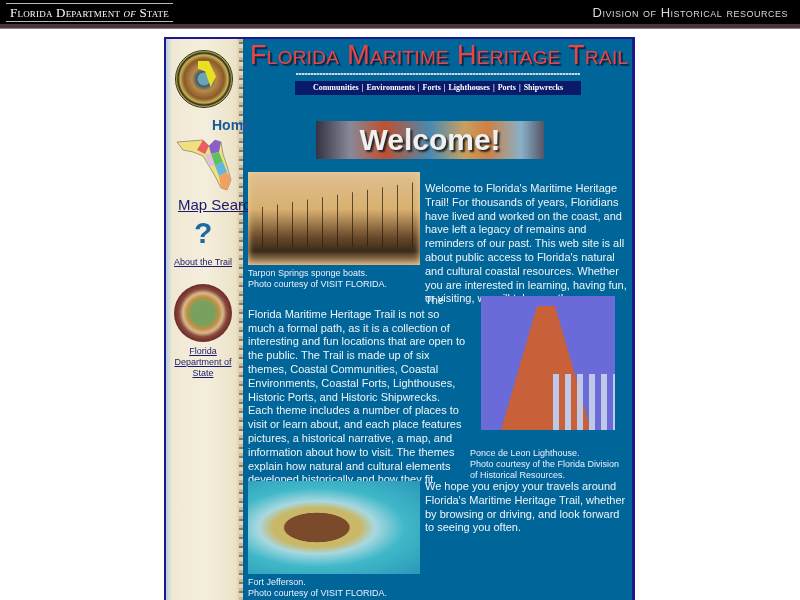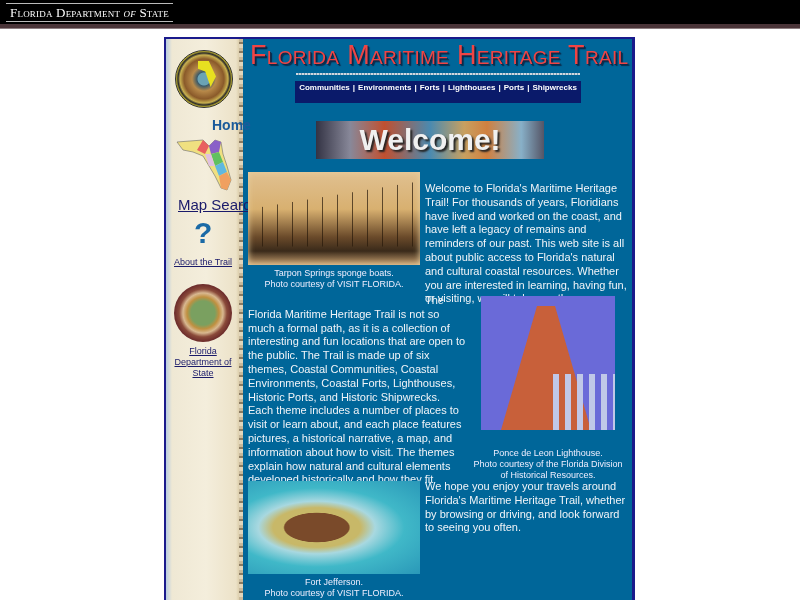--- a/index.html
+++ b/index.html
@@ -24,50 +24,51 @@
   .map-icon { position:absolute; left:175px; top:136px; width:58px; height:56px; }
   .map-search { position:absolute; left:178px; top:196px; font-size:15px; color:#1a1a6a; text-decoration:underline; }
   .help-icon { position:absolute; left:194px; top:218px; font-size:30px; font-weight:bold; color:#1a6aa6; line-height:30px; }
   .about-link { position:absolute; left:174px; top:257px; font-size:9px; color:#1a1a6a; text-decoration:underline;text-align:right; }
   .seal { position:absolute; left:174px; top:284px; width:58px; height:58px; border-radius:50%; background:radial-gradient(circle,#7aa060 0 12px,#c09040 16px,#d8b890 20px,#8a4a3a 24px,#6a2a2a 29px); }
   .fdos-link { position:absolute; left:170px; top:346px; width:66px; text-align:center; font-size:9px; line-height:11px; color:#1a1a6a; text-decoration:underline; }
 
   
   .site-title { position:absolute; left:250px; top:40px; font-size:27px; color:#ef4444; letter-spacing:0.3px; font-variant:small-caps; text-shadow:1px 1px 0 #0a2a4a, 2px 2px 1px #0a2a4a; white-space:nowrap; }
   .title-rule { position:absolute; left:296px; top:73px; width:284px; height:2px; background:repeating-linear-gradient(90deg,#cfd8e0 0 2px,#7a9ab0 2px 3px); }
-  .navbar { position:absolute; left:295px; top:81px; width:286px; height:22px; background:#0a1a6a; color:#fff; font-size:8px; font-weight:bold; line-height:14px; text-align:center; white-space:nowrap; }
+  .navbar { position:absolute; left:295px; top:81px; width:286px; height:14px; background:#0a1a6a; color:#fff; font-size:8px; font-weight:bold; line-height:14px; text-align:center; white-space:nowrap;font-family:Liberation Serif, serif; }
   .navbar a { color:#fff; text-decoration:none; }
   .navbar .sep { padding:0 3px; }
 
   .welcome { position:absolute; left:316px; top:121px; width:228px; height:38px; background:linear-gradient(90deg,#334 0,#889 15%,#c05030 30%,#4a8ab0 50%,#c8a060 65%,#d08040 75%,#88b0c8 90%,#556 100%); display:flex; align-items:center; justify-content:center; font-size:30px; font-weight:bold; color:#f0f0f0; text-shadow:2px 2px 2px #222; }
 
   
   .photo { position:absolute; }
   .boats { left:248px; top:172px; width:172px; height:93px; background:linear-gradient(180deg,#e0c090 0,#d8b070 40%,#6a4a2a 70%,#3a2a1a 85%,#c8a070 100%); box-shadow:0 0 6px #e8d0a0 inset; }
   .boats-masts { position:absolute; left:248px; top:172px; width:172px; height:93px; background:repeating-linear-gradient(90deg,transparent 0 14px,rgba(40,25,10,0.7) 14px 15px); clip-path:polygon(0 40%,100% 10%,100% 80%,0 80%); }
-  .cap { position:absolute; color:#eef; font-size:9px; line-height:11px; text-align:center; }
+  .cap { position:absolute; color:#eef; font-size:9px; line-height:11px; }
   .lighthouse { left:481px; top:296px; width:134px; height:134px; background:#6a6ad8; overflow:hidden; }
   .lighthouse .tower { position:absolute; left:20px; top:10px; width:90px; height:124px; background:#c8603a; clip-path:polygon(40% 0,60% 0,100% 100%,0 100%); }
   .lighthouse .fence { position:absolute; left:72px; top:78px; width:62px; height:56px; background:repeating-linear-gradient(90deg,#c0c8e8 0 6px,transparent 6px 12px); }
   .fort { left:248px; top:481px; width:172px; height:93px; background:radial-gradient(ellipse at 40% 50%,#7a4a2a 0 22%,#c8b868 23% 30%,#a8d8e0 40%,#40b8c8 60%,#2a98b8 100%); }
 
   .body-text { position:absolute; color:#f0f4f8; font-size:11px; line-height:13.8px; }
   .p1 { left:425px; top:182px; width:205px; }
   .p2 { left:248px; top:294px; width:220px; }
   .p3 { left:425px; top:480px; width:205px; }
 </style>
 </head>
 <body>
 
 <div class="topbar">
   <a class="dos-logo">
     <span>Florida Department</span>
     <span class="of">of</span>
     <span>State</span>
   </a>
+  <a class="division">Division of Historical resources</a>
 </div>
 <div class="topbar-stripe"></div>
 <div class="topbar-stripe2"></div>
 
 <div class="frame"></div>
 
 <div class="sidebar"></div>
 <a class="compass"></a>
 <a class="home-link">Home</a>
 <a class="map-icon">

